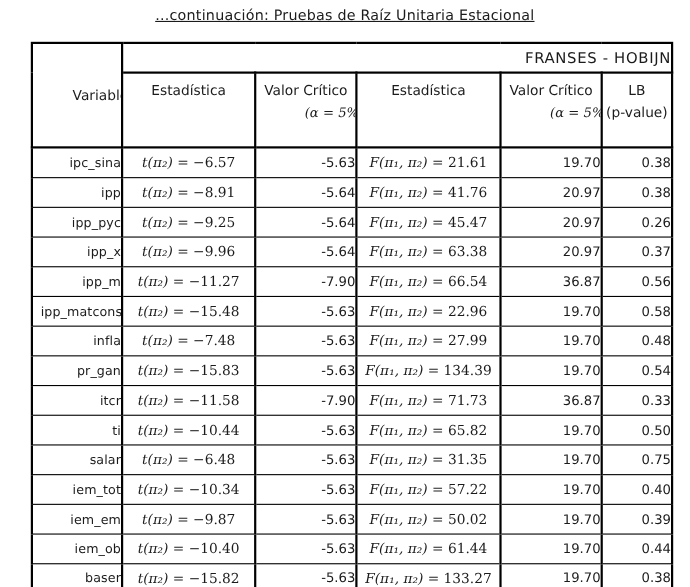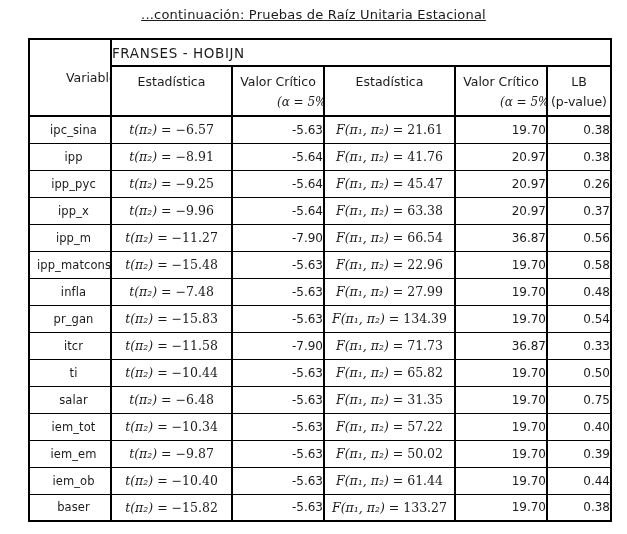--- a/index.html
+++ b/index.html
@@ -39,53 +39,53 @@
     border: 1.5px solid #000;
     border-left-width: 2px;
     border-right-width: 2px;
     font-weight: normal;
     overflow: hidden;
     white-space: nowrap;
   }
 
   tr.group-row { height: 27px; }
   .group-h {
-    text-align: left;
+    text-align: right;
     vertical-align: middle;
     font-size: 13.5px;
     letter-spacing: 0.6px;
     border-bottom-width: 2px;
   }
   .var-h {
     text-align: left;
     vertical-align: middle;
     font-size: 12.5px;
     border-bottom-width: 2px;
     padding-left: 36px;
   }
-  tr.sub-row { height: 50px; }
+  tr.sub-row { height: 68px; }
   tr.sub-row th {
     vertical-align: top;
     text-align: center;
     font-size: 12.5px;
     padding-top: 5px;
     border-bottom-width: 2px;
   }
   .hl { line-height: 20px; }
   .math {
     font-family: "DejaVu Serif", serif;
     font-style: italic;
     font-size: 12px;
     padding-left: 44px;
   }
 
   tbody tr { height: 27px; }
   tbody td { vertical-align: middle; font-size: 12px; }
   td.var-cell {
-    text-align: center;
+    text-align: right;
     padding-left: 7px;
     font-size: 11.5px;
     letter-spacing: 0.1px;
   }
   td.math-cell {
     text-align: center;
     font-family: "DejaVu Serif", serif;
     font-size: 12.5px;
   }
   td.math-cell i { }

